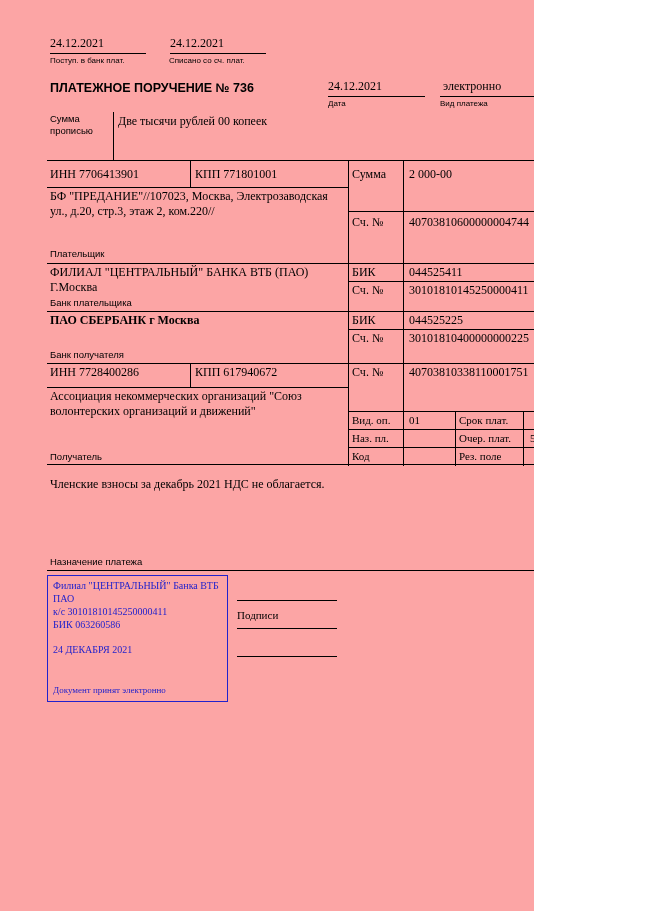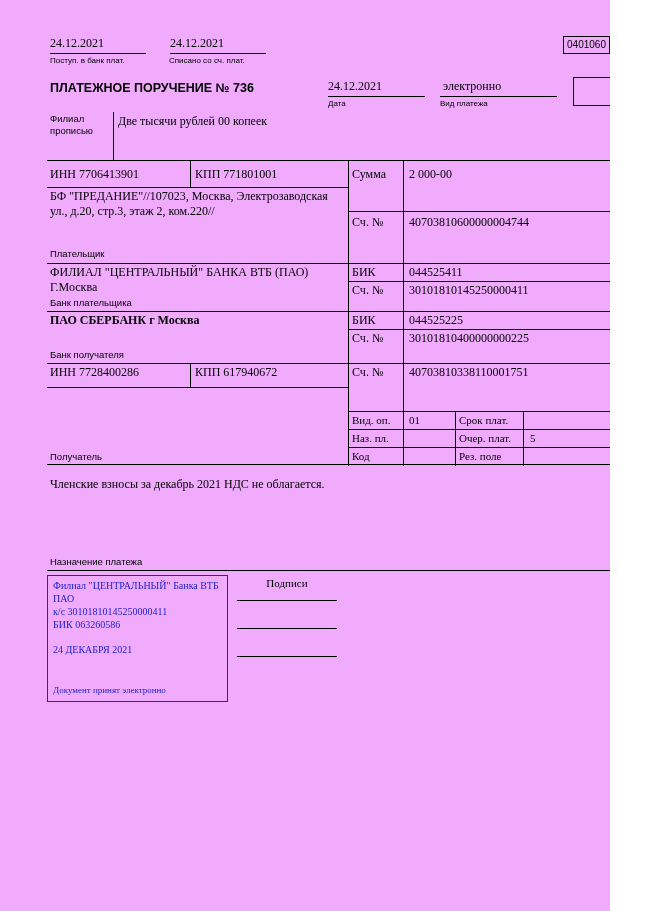--- a/index.html
+++ b/index.html
@@ -1,31 +1,31 @@
 <!DOCTYPE html>
 <html><head>
 <meta charset="utf-8">
 <style>
   * { margin:0; padding:0; box-sizing:border-box; }
   body { background:#ffffff; }
   .page {
-    position:relative; width:610px; height:911px; background:#f0abfc;
+    position:relative; width:534px; height:911px; background:#fca5a5;
     font-family:"Liberation Serif", serif; color:#000; overflow:hidden;
   }
   .abs { position:absolute; }
   .txt { font-size:12px; line-height:15px; }
   .txt-sm { font-size:11px; line-height:14px; }
   .lbl-xs { font-family:"Liberation Sans", sans-serif; font-size:8px; line-height:10px; }
   .lbl-sm { font-family:"Liberation Sans", sans-serif; font-size:9.5px; line-height:12px; }
   .title { font-family:"Liberation Sans", sans-serif; font-size:12.5px; font-weight:bold; }
   .uline { border-bottom:1px solid #000; padding-bottom:2px; }
   .box { border:1px solid #000; }
   .hl { position:absolute; height:1px; background:#000; }
   .vl { position:absolute; width:1px; background:#000; }
-  .center { text-align:center; }
+  .center { text-align:left;margin-top:32px; }
   .formcode { font-family:"Liberation Sans", sans-serif; font-size:10px; line-height:16px; text-align:center; }
   .stamp {
     border:1px solid #2222cc; color:#2222cc; font-size:10px; line-height:13px;
     padding:3px 5px; position:absolute;
   }
   .stamp-date { margin-top:12px; }
   .stamp-note { position:absolute; left:5px; bottom:4px; font-size:9px; }
   .esign-title { font-family:"Liberation Sans", sans-serif; font-size:10.5px; font-weight:bold; text-align:center; }
   .esign-name { font-size:10px; }
   .esign-kind { font-size:9.5px; font-style:italic; }
@@ -47,21 +47,21 @@
   <div class="abs title" style="left:50px; top:81px;">ПЛАТЕЖНОЕ ПОРУЧЕНИЕ № 736</div>
 
   <div class="abs txt uline" style="left:328px; top:79px; width:97px;">24.12.2021</div>
   <div class="abs lbl-xs" style="left:328px; top:99px;">Дата</div>
 
   <div class="abs txt uline" style="left:440px; top:79px; width:117px; padding-left:3px;">электронно</div>
   <div class="abs lbl-xs" style="left:440px; top:99px;">Вид платежа</div>
 
   <div class="abs box" style="left:573px; top:77px; width:38px; height:29px;"></div>
 
-  <div class="abs lbl-sm" style="left:50px; top:113px; width:52px;">Филиал прописью</div>
+  <div class="abs lbl-sm" style="left:50px; top:113px; width:52px;">Сумма прописью</div>
   <div class="vl" style="left:113px; top:112px; height:48px;"></div>
   <div class="abs txt" style="left:118px; top:114px; width:480px;">Две тысячи рублей 00 копеек</div>
 
   <div class="abs" style="left:47px; top:160px; width:563px; height:305px; border-top:1px solid #000; border-bottom:1px solid #000;">
 
     <div class="vl" style="left:143px; top:0; height:26px;"></div>
     <div class="vl" style="left:143px; top:202px; height:24px;"></div>
     <div class="vl" style="left:301px; top:0; height:305px;"></div>
     <div class="vl" style="left:356px; top:0; height:305px;"></div>
     <div class="vl" style="left:408px; top:250px; height:55px;"></div>
@@ -101,20 +101,21 @@
     <div class="abs txt" style="left:362px; top:152px;">044525225</div>
     <div class="abs txt" style="left:305px; top:170px;">Сч. №</div>
     <div class="abs txt" style="left:362px; top:170px;">30101810400000000225</div>
     <div class="abs lbl-sm" style="left:3px; top:188px;">Банк получателя</div>
 
     <div class="abs txt" style="left:3px; top:204px;">ИНН 7728400286</div>
     <div class="abs txt" style="left:148px; top:204px;">КПП 617940672</div>
     <div class="abs txt" style="left:305px; top:204px;">Сч. №</div>
     <div class="abs txt" style="left:362px; top:204px;">40703810338110001751</div>
 
+    <div class="abs txt" style="left:3px; top:228px; width:292px;">Ассоциация некоммерческих организаций "Союз волонтерских организаций и движений"</div>
     <div class="abs lbl-sm" style="left:3px; top:290px;">Получатель</div>
 
     <div class="abs txt-sm" style="left:305px; top:252px;">Вид. оп.</div>
     <div class="abs txt-sm" style="left:362px; top:252px;">01</div>
     <div class="abs txt-sm" style="left:412px; top:252px;">Срок плат.</div>
     <div class="abs txt-sm" style="left:480px; top:252px;"></div>
     <div class="abs txt-sm" style="left:305px; top:270px;">Наз. пл.</div>
     <div class="abs txt-sm" style="left:362px; top:270px;"></div>
     <div class="abs txt-sm" style="left:412px; top:270px;">Очер. плат.</div>
     <div class="abs txt-sm" style="left:483px; top:270px;">5</div>

